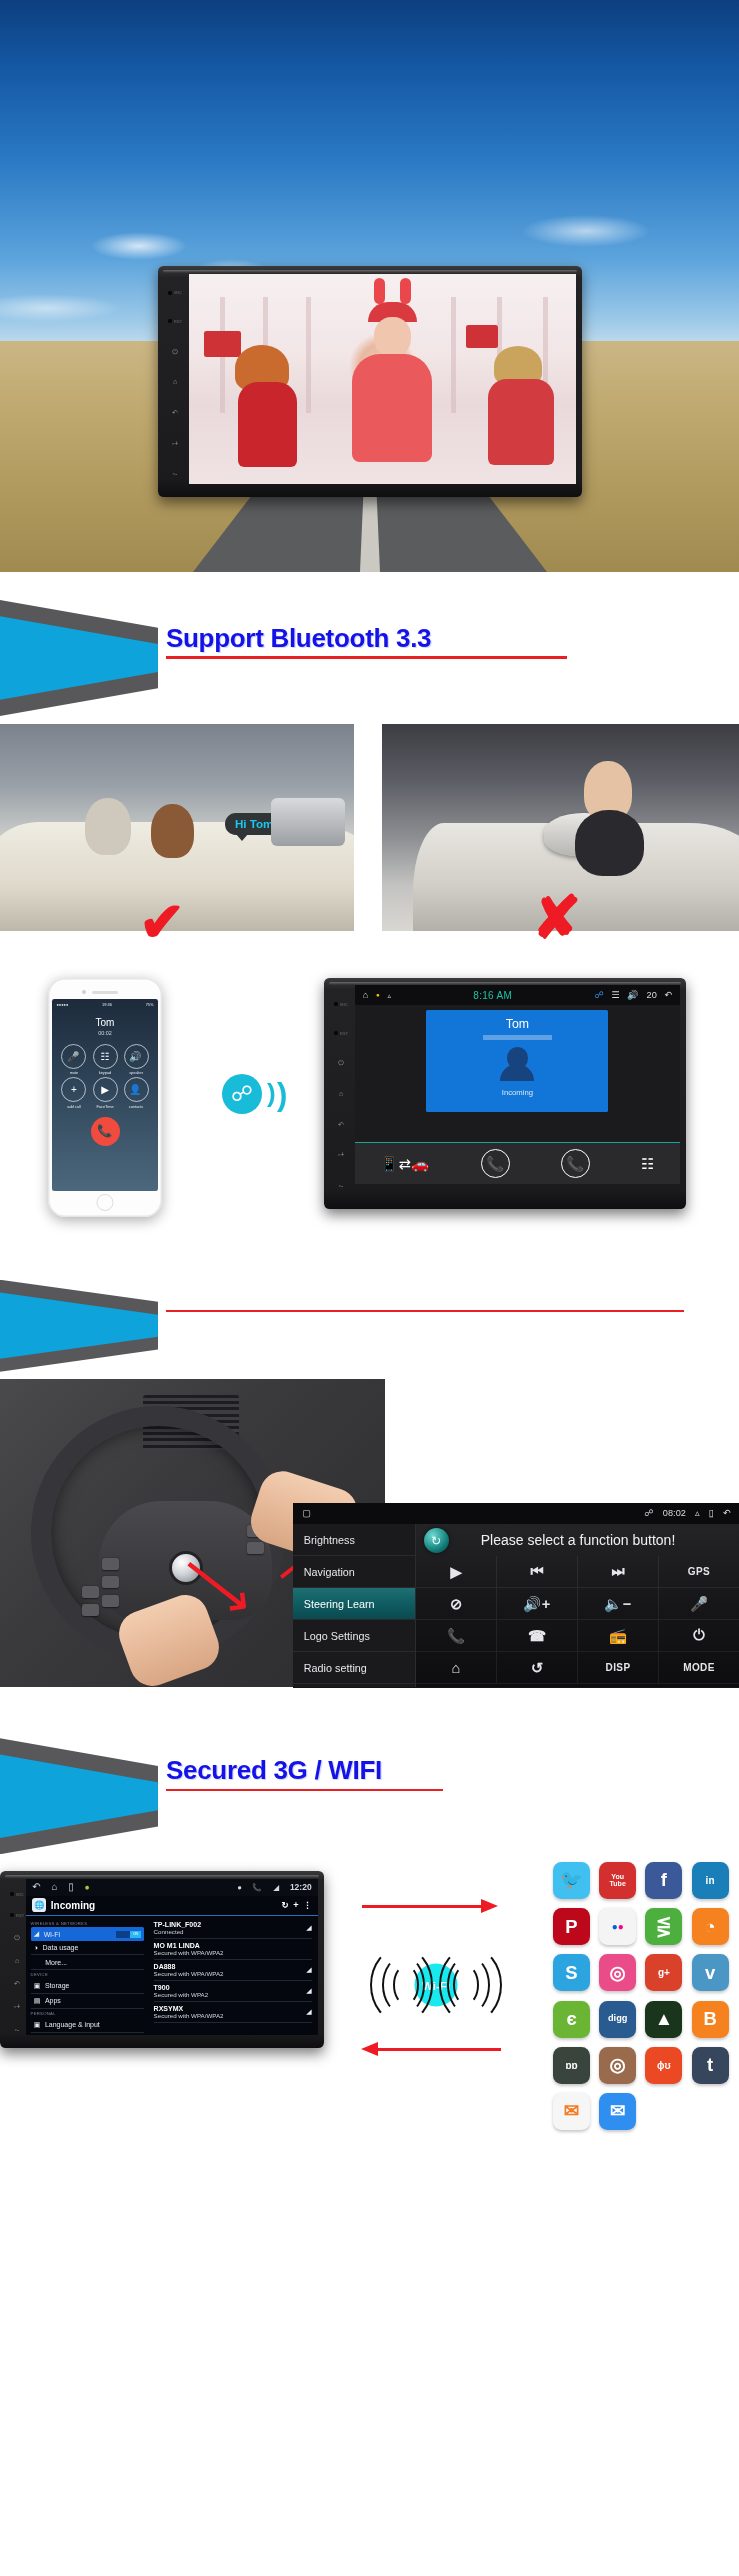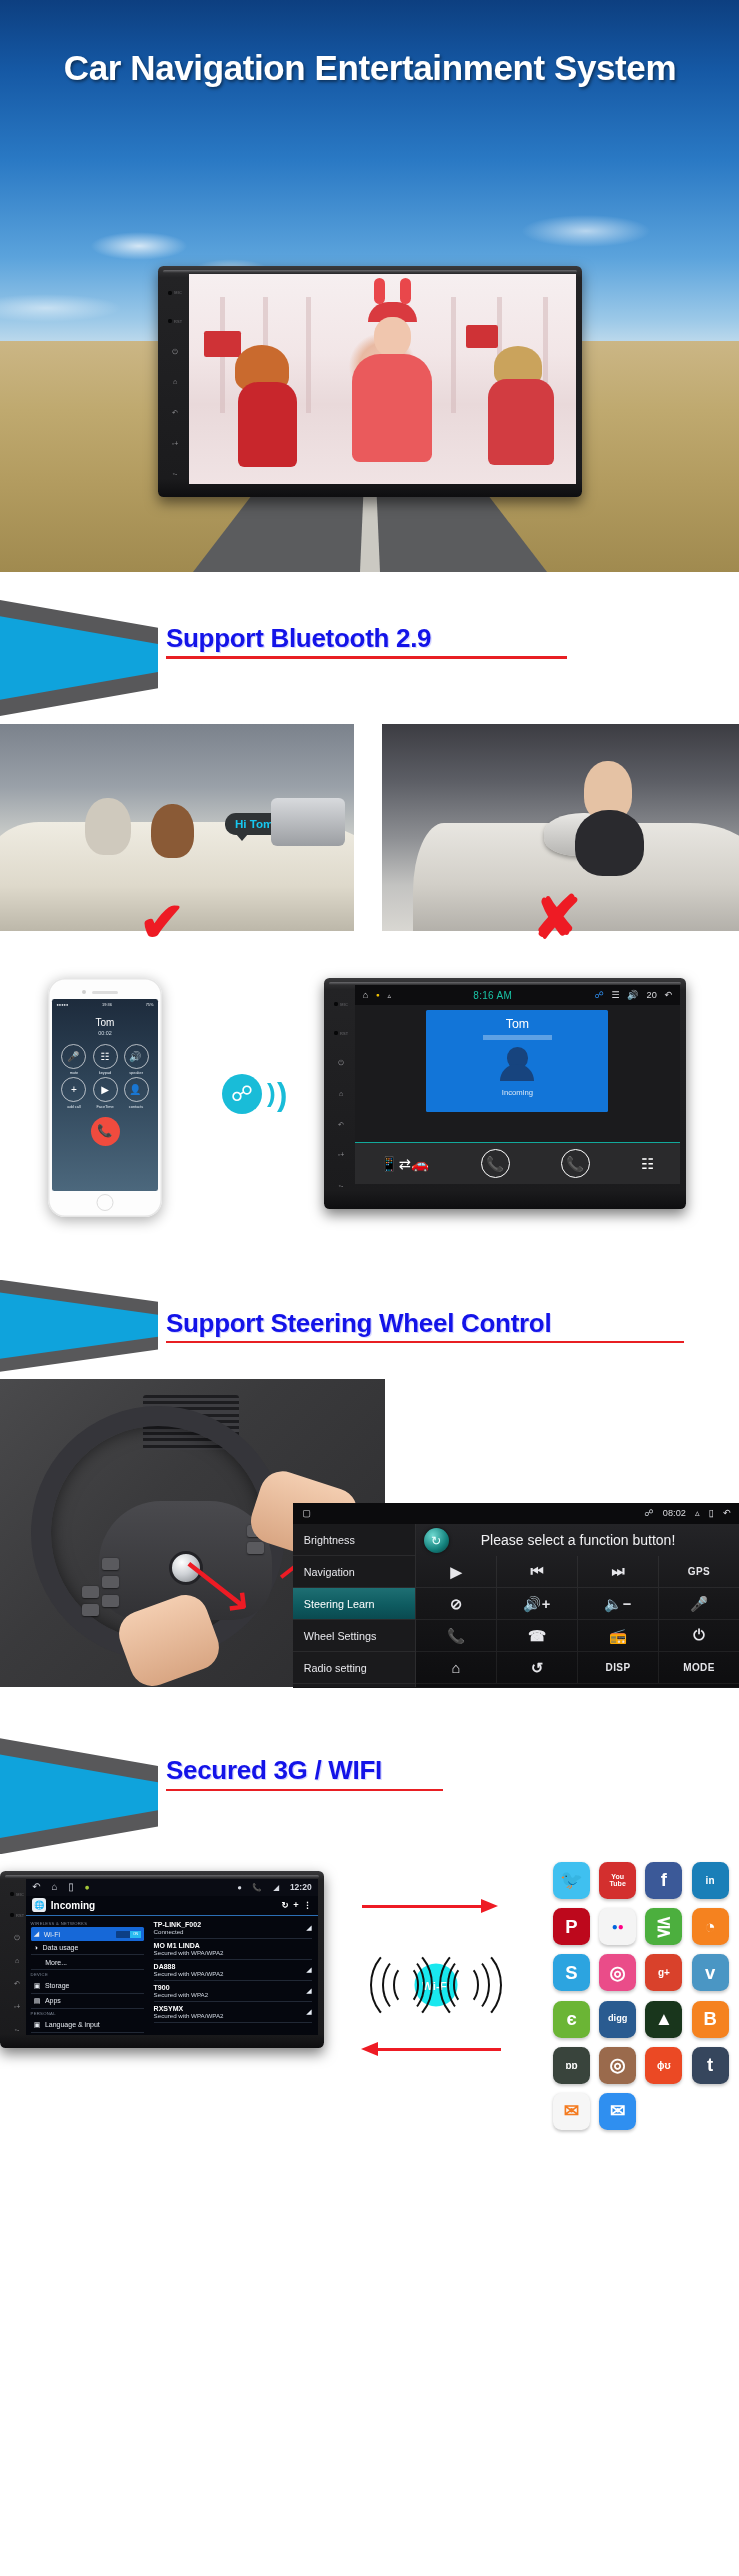--- a/index.html
+++ b/index.html
@@ -427,21 +427,20 @@
 <body>
 
 <div class="page">
 
   <div class="hero">
     <div class="hero-sky-clouds"></div>
     <div class="hero-ground"></div>
     <div class="hero-road"></div>
     <div class="hero-road-line"></div>
 
-    <div class="hero-title">Car Navigation Entertainment System</div>
 
     <div class="hero-unit">
       <div class="unit" style="height:231px;">
         <div class="unit-rail">
           <div class="rail-row">
             <span class="rail-dot"></span>
             <span class="rail-lab">MIC</span>
           </div>
           <div class="rail-row">
             <span class="rail-dot"></span>
@@ -492,21 +491,21 @@
     </div>
   </div>
 
   <div class="sec-head" style="height:116px;margin-top:28px;">
     <div class="ribbon">
       <div class="gray"></div>
         <div class="cyan"></div>
     </div>
     <div class="sec-txtwrap" style="padding-top:23px;">
       <div>
-        <span class="sec-title">Support Bluetooth 2.9</span>
+        <span class="sec-title">Support Bluetooth 3.3</span>
         <div class="sec-rule" style="width:401px;"></div>
       </div>
     </div>
   </div>
 
   <div class="bt-photos">
     <div class="photo left">
       <div class="car-body"></div>
       <div class="person" style="left:85px;top:74px;width:46px;height:57px;background:#cfc9bd;"></div>
       <div class="person" style="left:151px;top:80px;width:43px;height:54px;background:#8a5a36;"></div>
@@ -619,21 +618,20 @@
     </div>
   </div>
 
   <div class="sec-head" style="height:92px;margin-top:17px;">
     <div class="ribbon">
       <div class="gray"></div>
         <div class="cyan"></div>
     </div>
     <div class="sec-txtwrap" style="padding-top:28px;">
       <div>
-        <span class="sec-title">Support Steering Wheel Control</span>
         <div class="sec-rule" style="width:518px;"></div>
       </div>
     </div>
   </div>
 
   <div class="steer">
     <div class="steer-photo">
       <div class="vent"></div>
       <div class="wheel-outer"></div>
       <div class="wheel-hub">
@@ -668,21 +666,21 @@
           <div class="set-item">
               <span>Brightness</span>
             </div>
           <div class="set-item">
               <span>Navigation</span>
             </div>
           <div class="set-item active">
               <span>Steering Learn</span>
             </div>
           <div class="set-item">
-              <span>Wheel Settings</span>
+              <span>Logo Settings</span>
             </div>
           <div class="set-item">
               <span>Radio setting</span>
             </div>
           <div class="set-item"></div>
         </div>
         <div class="set-grid">
           <div class="set-refresh">↻</div>
           <div class="set-prompt">Please select a function button!</div>
           <div class="fn-grid">

